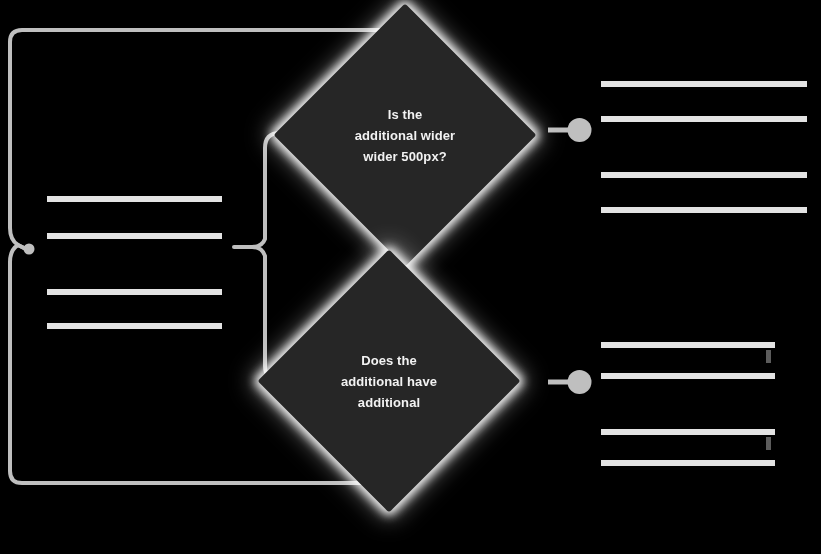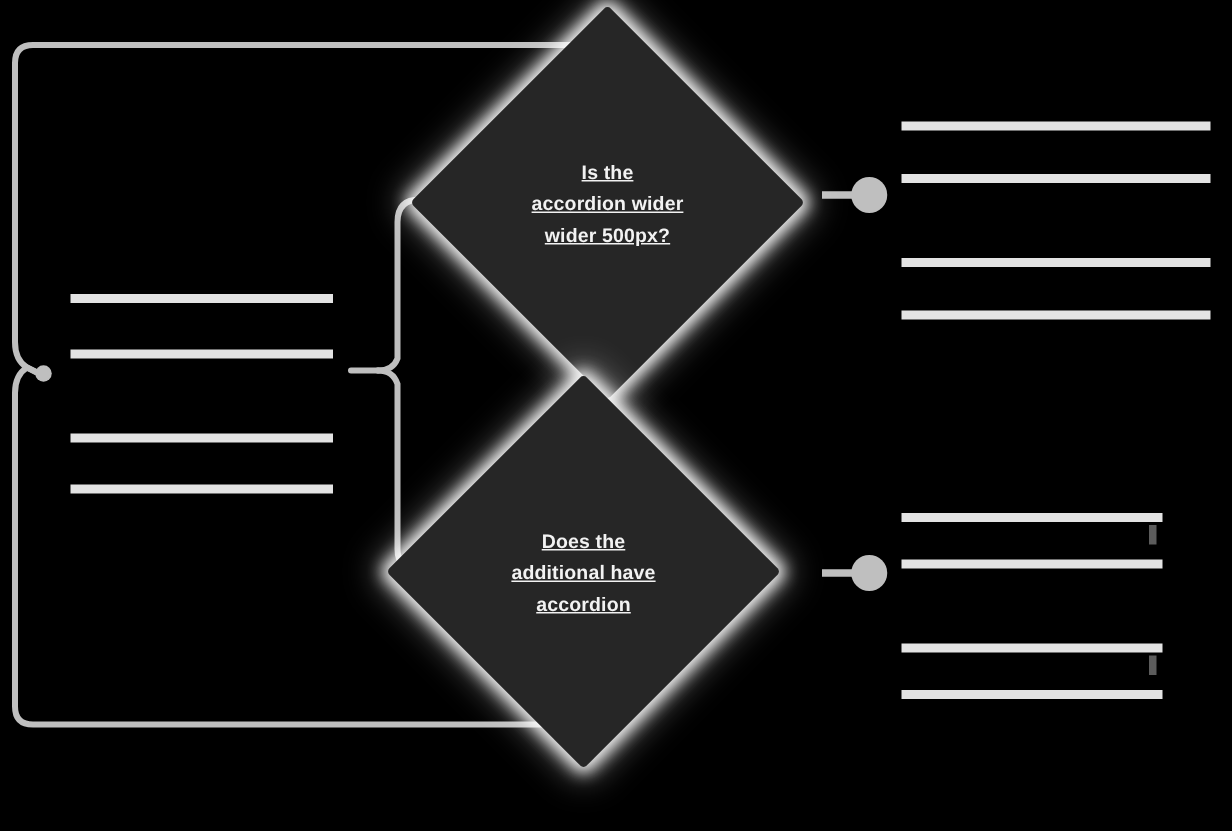--- a/index.html
+++ b/index.html
@@ -72,21 +72,21 @@
     flex-direction: column;
     align-items: center;
     justify-content: center;
     color: #f2f2f2;
     font-size: 13px;
     font-weight: bold;
     line-height: 21px;
     text-align: center;
     letter-spacing: 0.1px;
   }
-  .diamond-label span { display: block; width: 130px; text-decoration: underline; }
+  .diamond-label span { display: block; width: 130px; }
 </style>
 </head>
 <body>
 
 <div id="canvas">
 
   <svg id="connectors" viewBox="0 0 821 554" width="821" height="554">
     <defs>
       <marker id="arrowhead" markerWidth="5" markerHeight="5" refX="2.2" refY="2.5" orient="auto">
         <circle cx="2.5" cy="2.5" r="2.4" fill="#bfbfbf"></circle>
@@ -130,27 +130,27 @@
     <div class="bar" style="left:601px; top:429px; width:174px;"></div>
     <div class="bar" style="left:601px; top:460px; width:174px;"></div>
     <div class="tick" style="left:766px; top:350px;"></div>
     <div class="tick" style="left:766px; top:437px;"></div>
   </div>
 
   <div class="diamond-wrap" style="left:312px; top:42px;">
     <div class="diamond-shape"></div>
     <div class="diamond-label">
       <span>Is the</span>
-      <span>accordion wider</span>
+      <span>additional wider</span>
       <span>wider 500px?</span>
     </div>
   </div>
 
   <div class="diamond-wrap" style="left:296px; top:288px;">
     <div class="diamond-shape"></div>
     <div class="diamond-label">
       <span>Does the</span>
       <span>additional have</span>
-      <span>accordion</span>
+      <span>additional</span>
     </div>
   </div>
 
 </div>
 
 </body></html>

